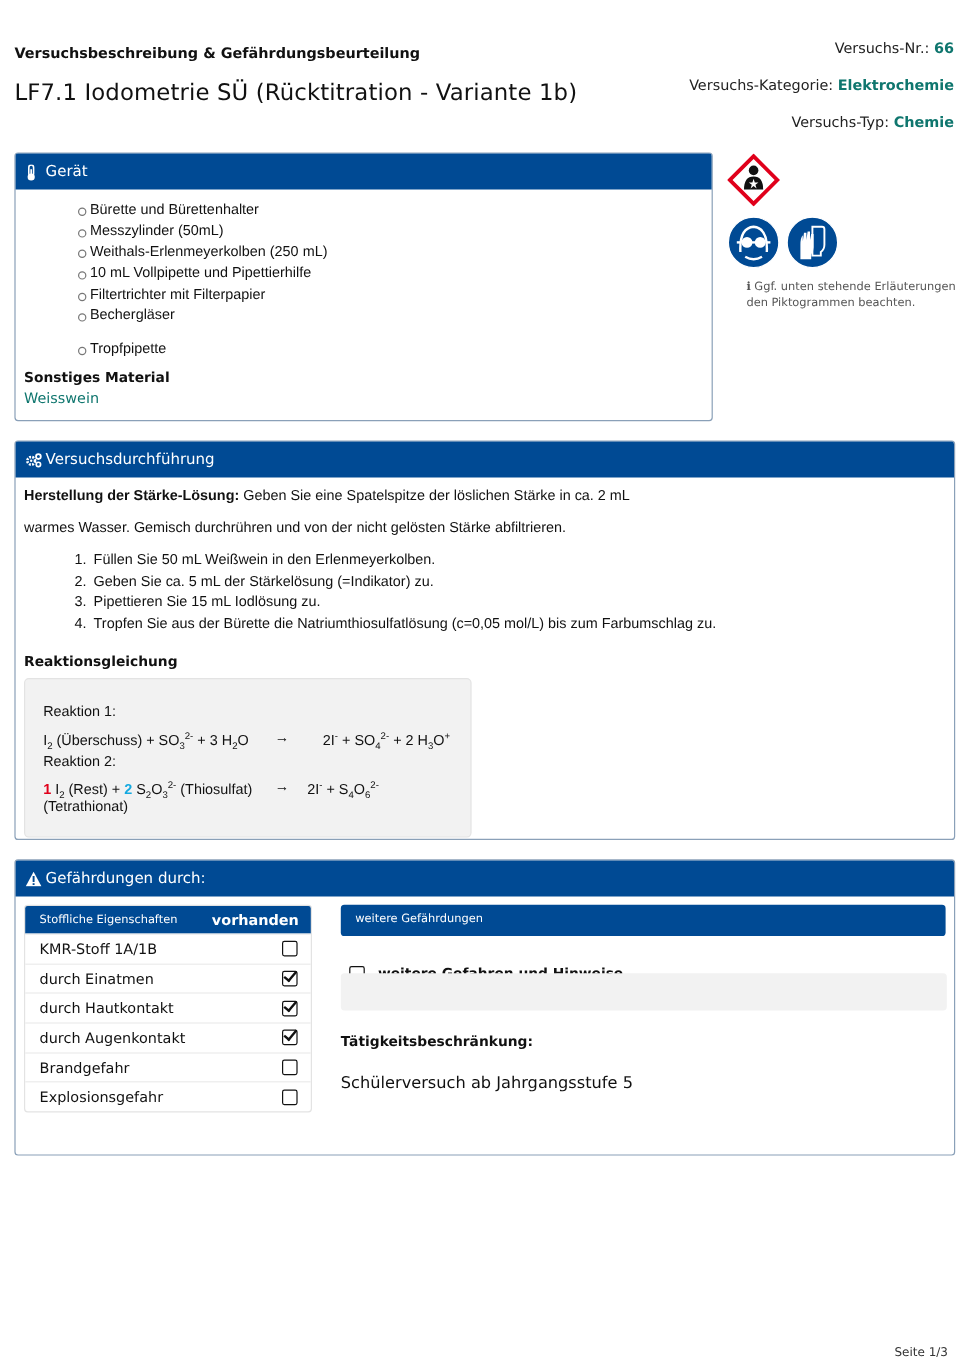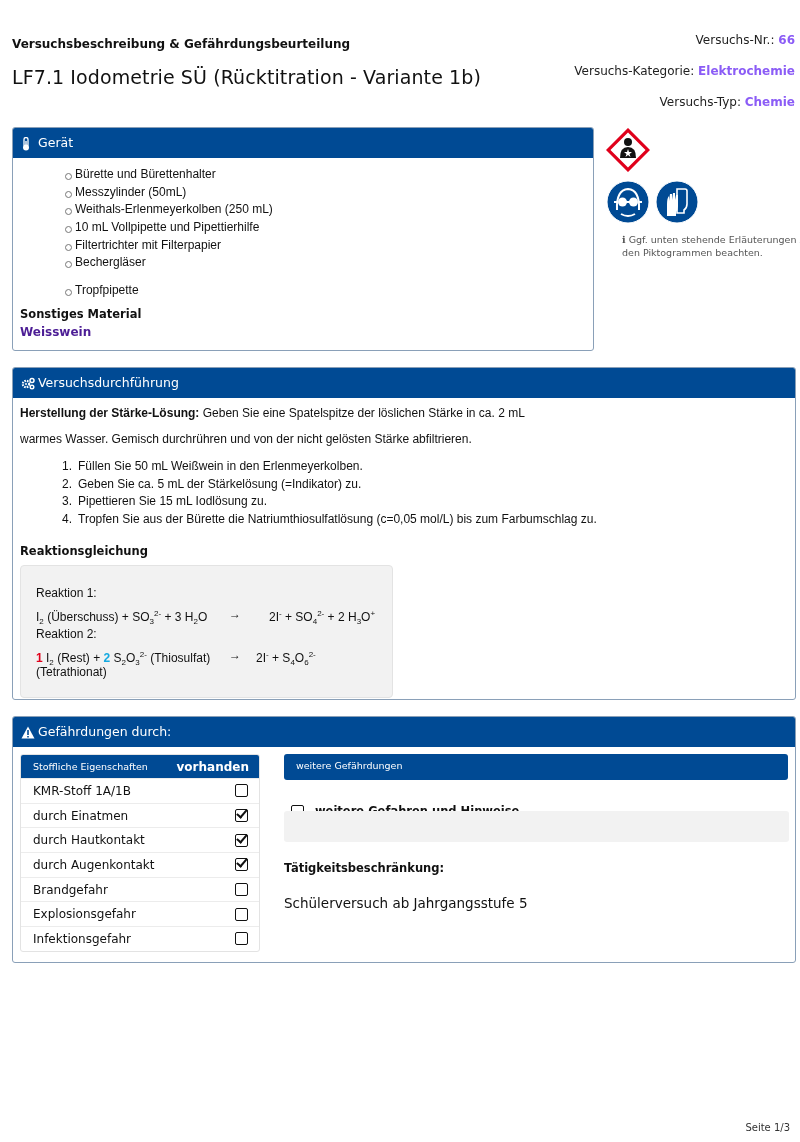--- a/index.html
+++ b/index.html
@@ -2,37 +2,37 @@
 <html><head>
 <meta charset="utf-8">
 <style>
   * { box-sizing: border-box; margin: 0; padding: 0; }
   html, body { width: 800px; height: 1142px; background: #fff; }
   body { position: relative; font-family: "DejaVu Sans", sans-serif; color: #1a1a1a; overflow: hidden; }
 
   .doc-type { position: absolute; left: 12px; top: 37px; font-size: 12px; font-weight: bold; color: #111; }
   .title { position: absolute; left: 12px; top: 66px; font-size: 19px; color: #111; letter-spacing: 0.1px; }
   .meta { position: absolute; right: 5px; text-align: right; font-size: 12px; color: #222; }
-  .meta b { font-weight: bold; color: #8b5cf6; }
+  .meta b { font-weight: bold; color: #0f766e; }
   .meta1 { top: 33px; }
   .meta2 { top: 64px; }
   .meta3 { top: 95px; }
 
   .panel { position: absolute; border: 1px solid #8aa0b8; border-radius: 3px; background: #fff; }
   .panel-head { background: #004a94; color: #fff; height: 30px; font-size: 12.5px; line-height: 30px; padding-left: 8px; border-radius: 2px 2px 0 0; }
   .panel-head .ico { display: inline-block; width: 14px; margin-right: 3px; vertical-align: middle; }
   .panel-head .ico svg { display: block; }
 
   #geraet { left: 12px; top: 127px; width: 582px; height: 224px; }
   #geraet ul { list-style: none; padding-left: 62px; margin-top: 8px; font-family: "Liberation Sans", sans-serif; font-size: 12px; color: #111; }
   #geraet li { position: relative; height: 17.7px; line-height: 17.7px; }
   #geraet li::before { content: ""; position: absolute; left: -10px; top: 7px; width: 5px; height: 5px; border: 1px solid #777; border-radius: 50%; }
   #geraet li.gap { margin-top: 10px; }
   .sub-title { font-size: 11.5px; font-weight: bold; padding-left: 7px; margin-top: 7px; color: #111; }
-  .sub-text { font-size: 12px; padding-left: 7px; margin-top: 4px; color: #4c1d95; font-weight: bold; }
+  .sub-text { font-size: 12px; padding-left: 7px; margin-top: 4px; color: #0f766e; }
 
   .pict-area { position: absolute; left: 606px; top: 128px; width: 190px; }
   .ghs { position: absolute; left: 0; top: 0; }
   .pict-row { position: absolute; left: 0; top: 52px; display: flex; gap: 5px; }
   .pict-note { position: absolute; left: 16px; top: 105px; width: 190px; font-size: 9.5px; line-height: 13px; color: #555; }
 
   #durch { left: 12px; top: 367px; width: 784px; height: 333px; }
   .durch-body { font-family: "Liberation Sans", sans-serif; font-size: 12px; color: #111; padding: 0 7px; }
   .para { margin-top: 8px; line-height: 15px; }
   .para2 { margin-top: 11px; line-height: 15px; }
@@ -208,24 +208,20 @@
         <span class="cb on"></span>
       </div>
     <div class="stoff-row">
         <span>Brandgefahr</span>
         <span class="cb"></span>
       </div>
     <div class="stoff-row">
         <span>Explosionsgefahr</span>
         <span class="cb"></span>
       </div>
-    <div class="stoff-row">
-        <span>Infektionsgefahr</span>
-        <span class="cb"></span>
-      </div>
   </div>
 
   <div class="weitere-head">weitere Gefährdungen</div>
   <div class="weitere-cb-row">
     <span class="cb"></span>
     <span>weitere Gefahren und Hinweise</span>
   </div>
   <div class="weitere-box"></div>
   <div class="taet-title">Tätigkeitsbeschränkung:</div>
   <div class="taet-text">Schülerversuch ab Jahrgangsstufe 5</div>

